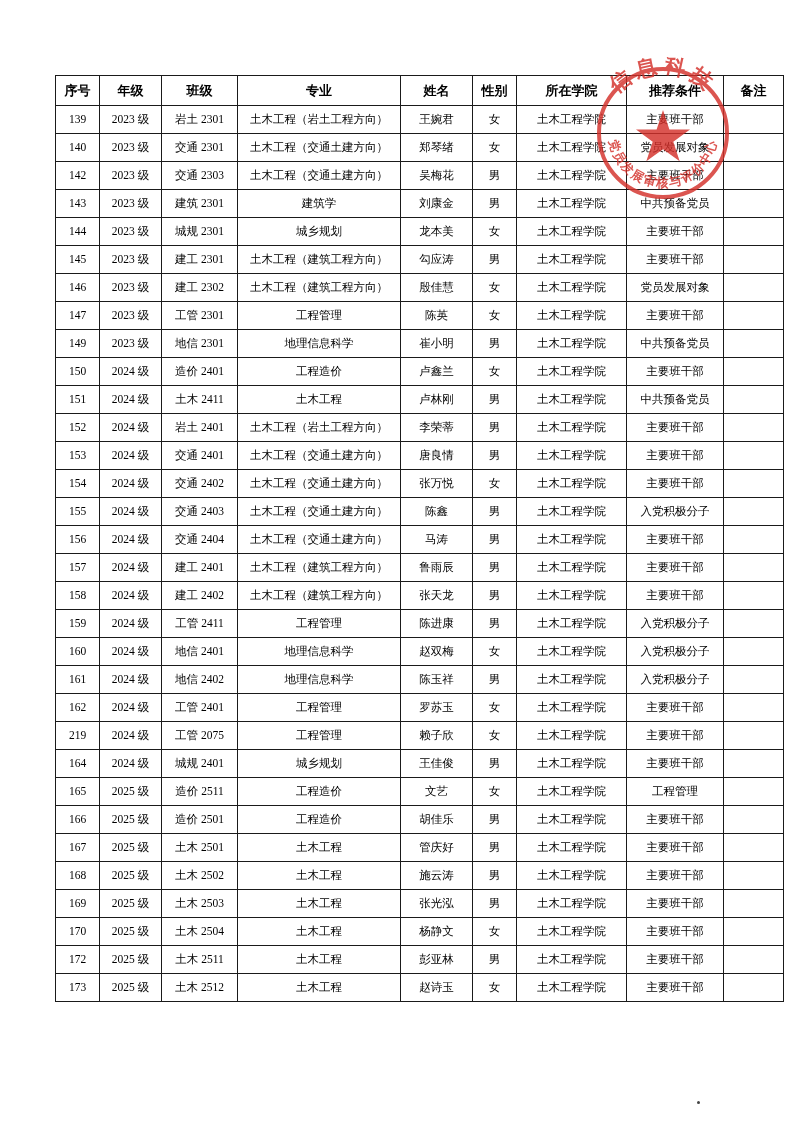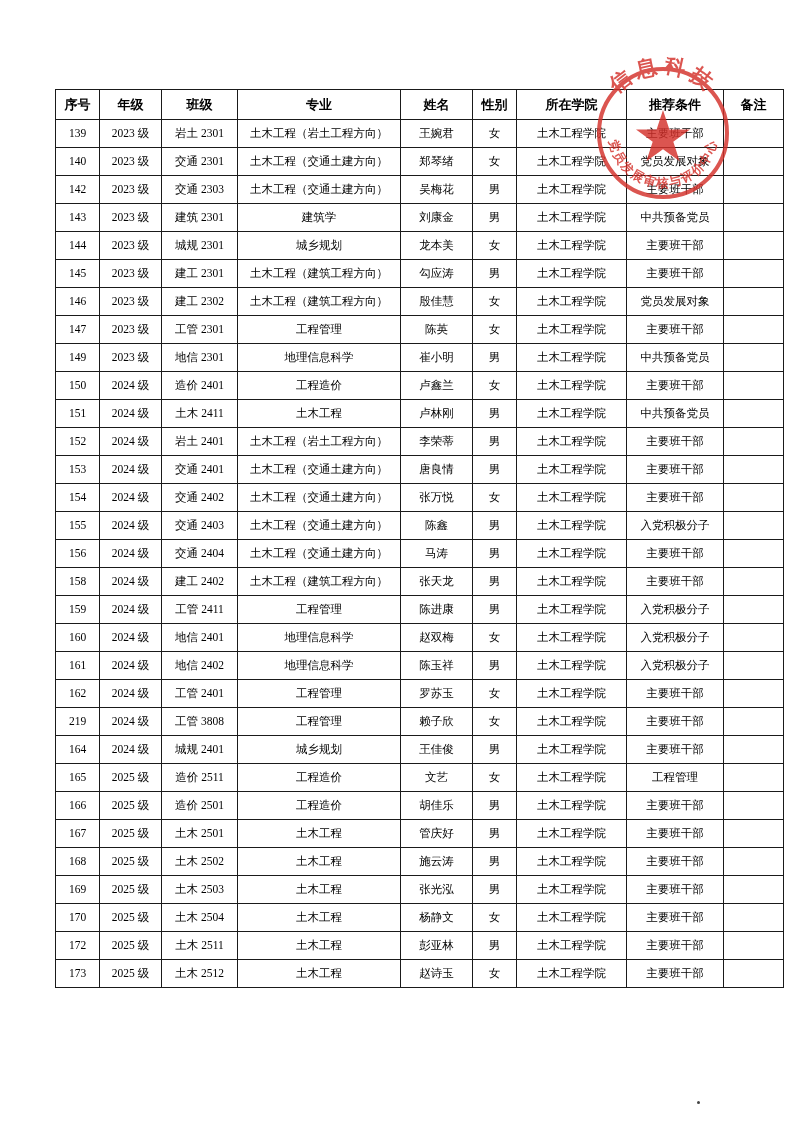--- a/index.html
+++ b/index.html
@@ -17,21 +17,21 @@
   }
   .page {
     position: relative;
     width: 793px;
     height: 1122px;
     box-sizing: border-box;
   }
   .table-wrap {
     position: absolute;
     left: 55px;
-    top: 89px;
+    top: 75px;
     width: 684px;
   }
   table.doc-table {
     border-collapse: collapse;
     width: 684px;
     table-layout: fixed;
   }
   table.doc-table th,
   table.doc-table td {
     border: 1px solid #1a1a1a;
@@ -292,20 +292,31 @@
             <td>2024 级</td>
             <td>交通 2404</td>
             <td>土木工程（交通土建方向）</td>
             <td>马涛</td>
             <td>男</td>
             <td>土木工程学院</td>
             <td>主要班干部</td>
             <td></td>
           </tr>
           <tr>
+            <td class="c-idx">157</td>
+            <td>2024 级</td>
+            <td>建工 2401</td>
+            <td>土木工程（建筑工程方向）</td>
+            <td>鲁雨辰</td>
+            <td>男</td>
+            <td>土木工程学院</td>
+            <td>主要班干部</td>
+            <td></td>
+          </tr>
+          <tr>
             <td class="c-idx">158</td>
             <td>2024 级</td>
             <td>建工 2402</td>
             <td>土木工程（建筑工程方向）</td>
             <td>张天龙</td>
             <td>男</td>
             <td>土木工程学院</td>
             <td>主要班干部</td>
             <td></td>
           </tr>
@@ -349,21 +360,21 @@
             <td>工程管理</td>
             <td>罗苏玉</td>
             <td>女</td>
             <td>土木工程学院</td>
             <td>主要班干部</td>
             <td></td>
           </tr>
           <tr>
             <td class="c-idx">219</td>
             <td>2024 级</td>
-            <td>工管 3808</td>
+            <td>工管 2075</td>
             <td>工程管理</td>
             <td>赖子欣</td>
             <td>女</td>
             <td>土木工程学院</td>
             <td>主要班干部</td>
             <td></td>
           </tr>
           <tr>
             <td class="c-idx">164</td>
             <td>2024 级</td>

